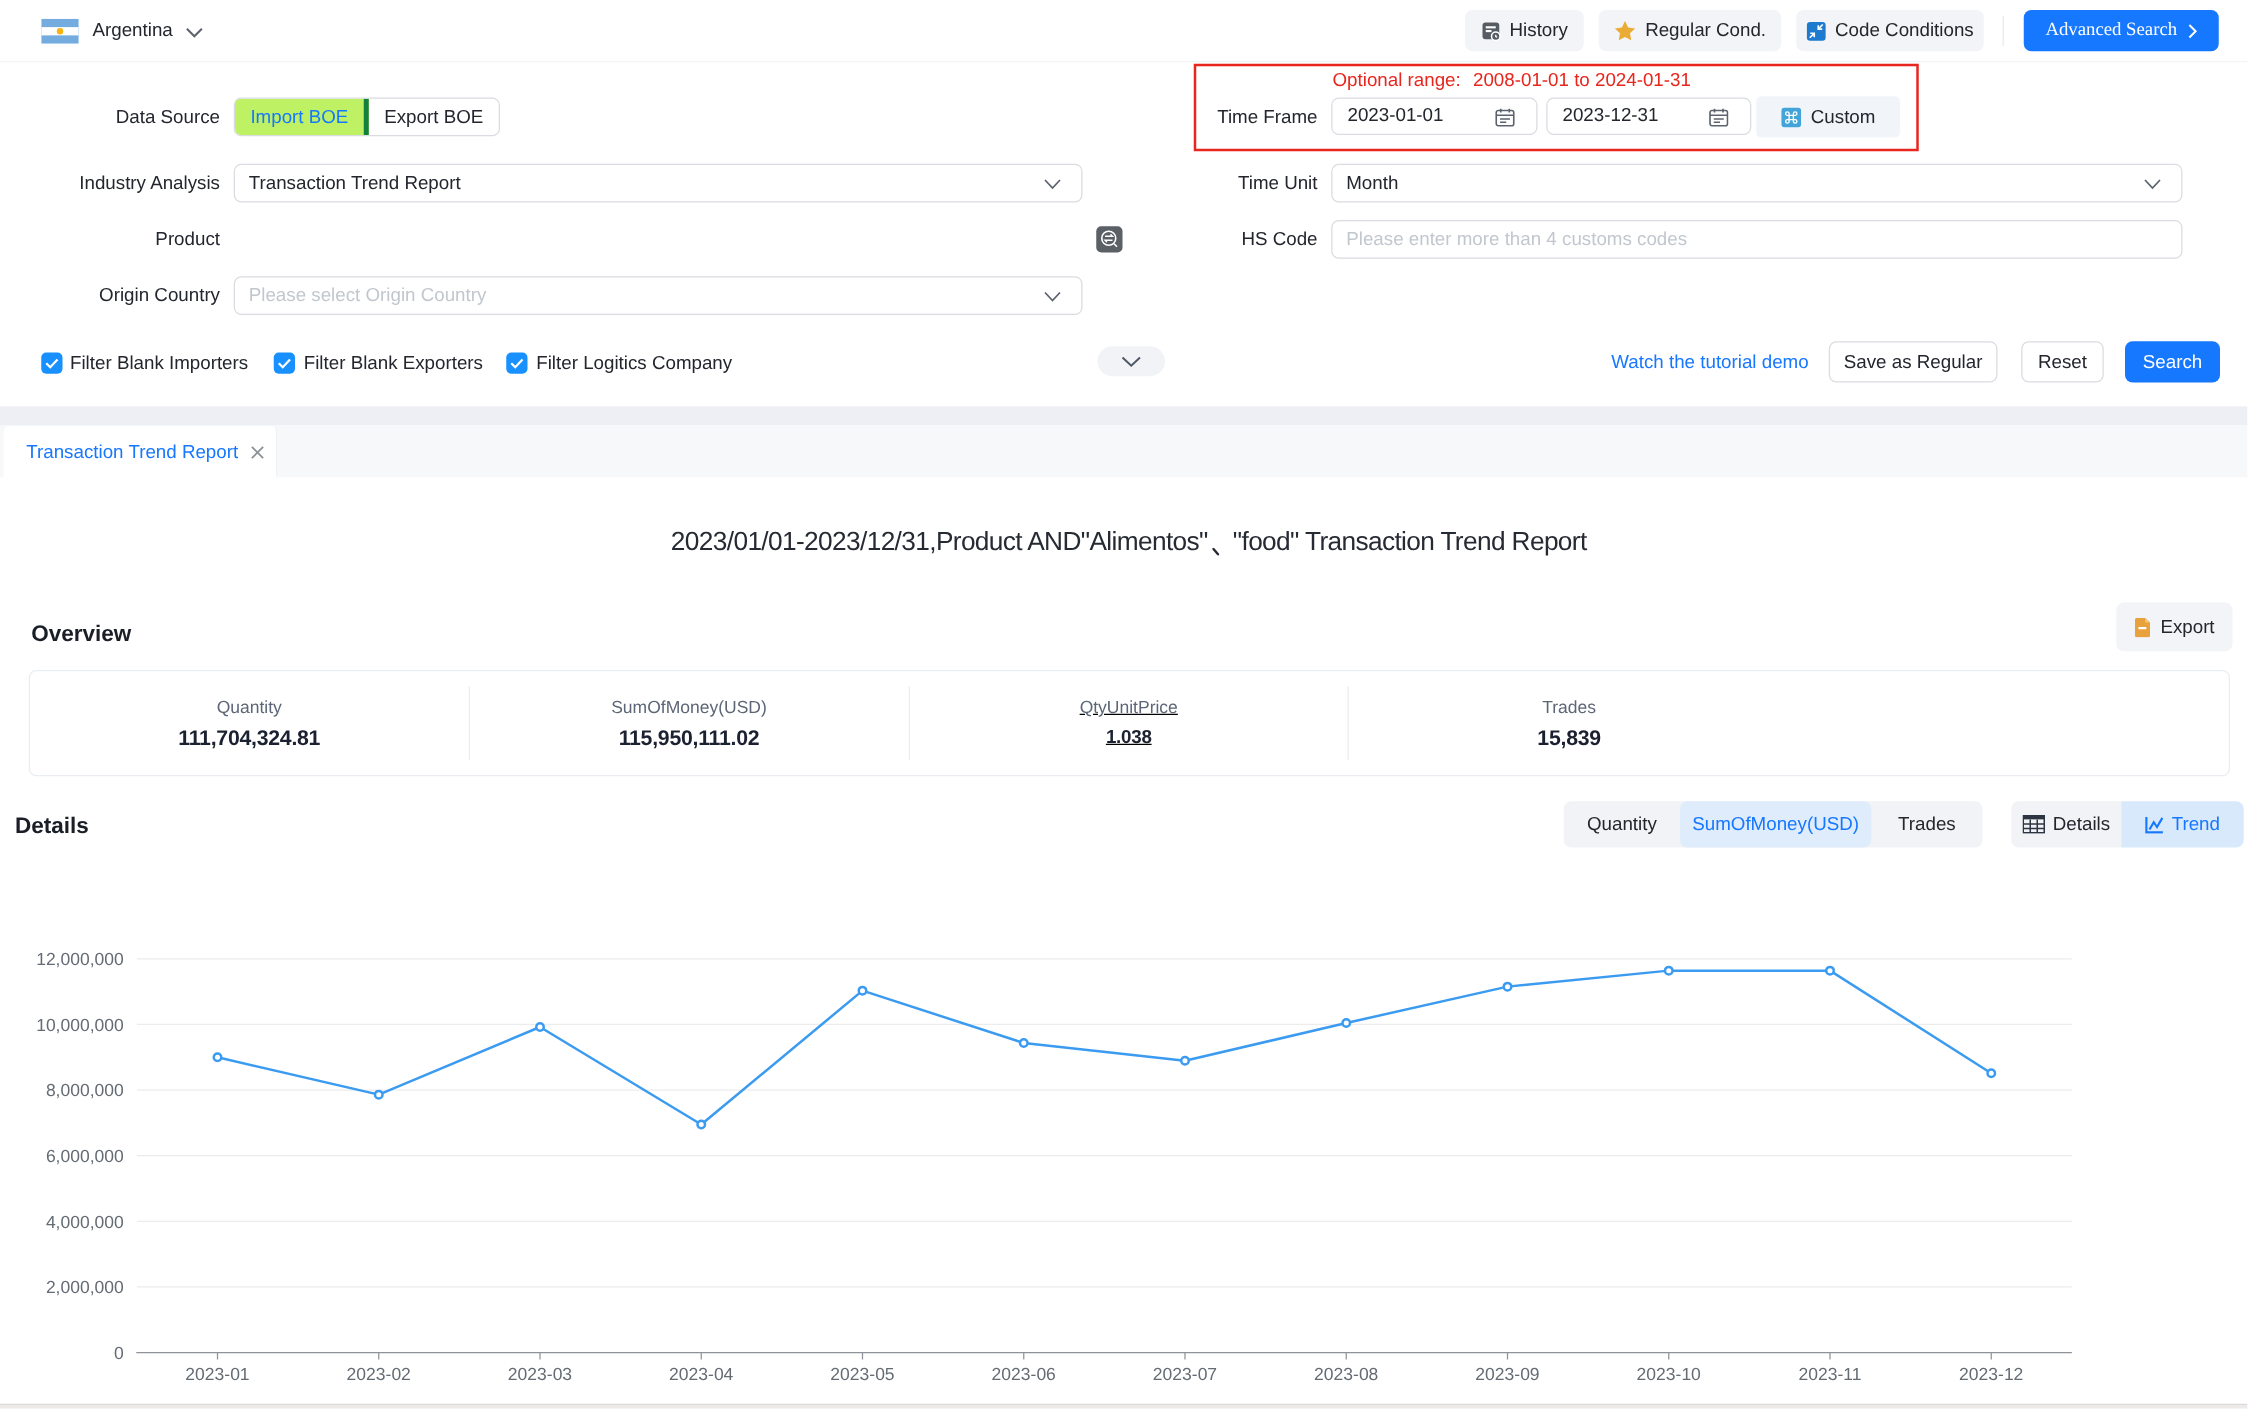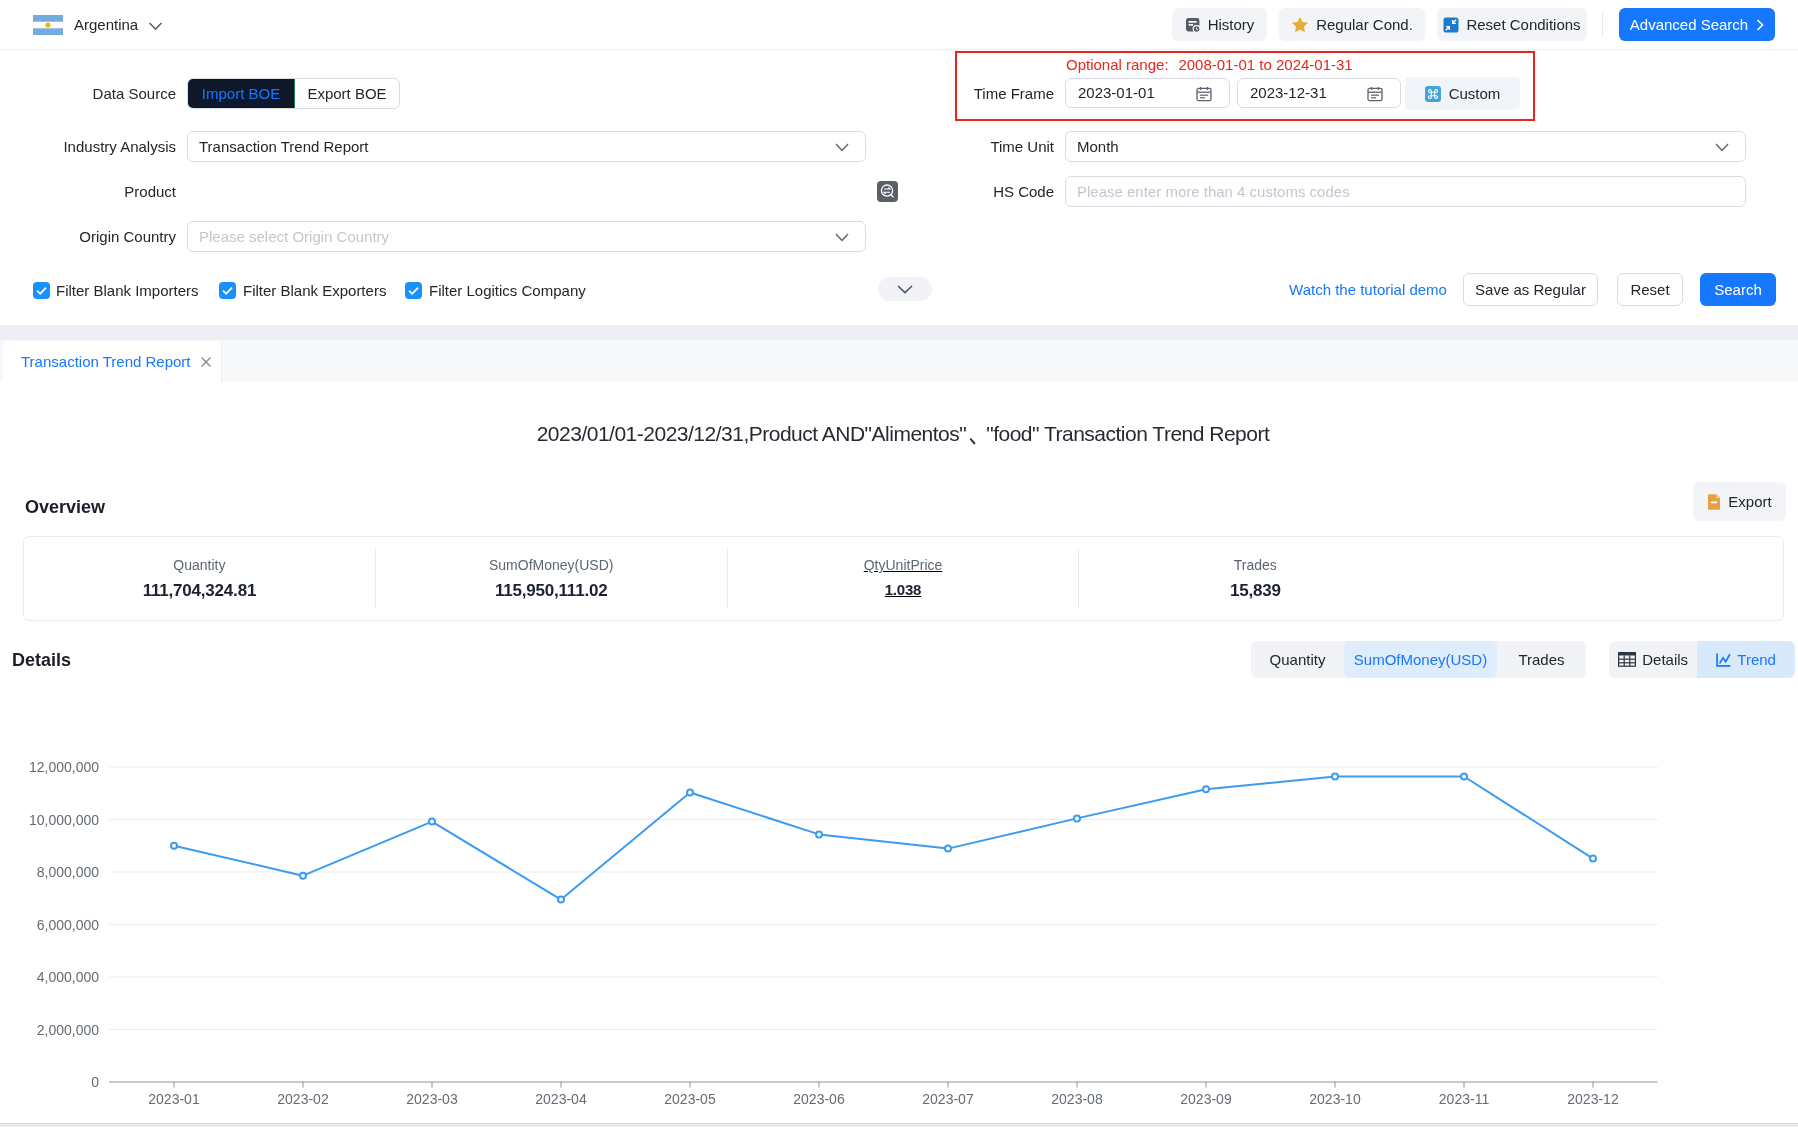--- a/index.html
+++ b/index.html
@@ -48,40 +48,40 @@
         <path d="M9 0.8 L11.5 5.9 L17.1 6.7 L13 10.6 L14 16.2 L9 13.5 L4 16.2 L5 10.6 L0.9 6.7 L6.5 5.9 Z" fill="#e9ac34"></path>
       </svg>
       <span>Regular Cond.</span>
     </div>
     <div class="gbtn" style="left:1437px;top:8px;width:150px;">
       <svg width="16" height="16" viewBox="0 0 16 16">
         <rect x="0.5" y="0.5" width="15" height="15" rx="2.6" fill="#1d7ace"></rect>
         <path d="M13.2 2.6 L9.8 6 M9.6 3.1 L9.6 6.3 L12.8 6.3" fill="none" stroke="#fff" stroke-width="1.3"></path>
         <path d="M2.8 13.2 L6.2 9.8 M3.2 9.6 L6.4 9.6 L6.4 12.8" fill="none" stroke="#fff" stroke-width="1.3" transform="rotate(0)"></path>
       </svg>
-      <span>Reset Conditions</span>
+      <span>Code Conditions</span>
     </div>
     <div class="abs" style="left:1602px;top:13px;width:1px;height:24px;background:#e7e9ec;"></div>
-    <div class="bbtn" style="left:1619px;top:8px;width:156px;gap:8px;">
+    <div class="bbtn" style="left:1619px;top:8px;width:156px;gap:8px;font-family:Liberation Serif, serif;">
       <span>Advanced Search</span>
       <svg width="8" height="12" viewBox="0 0 8 12">
           <polyline points="1.5,1 6.5,6 1.5,11" fill="none" stroke="#fff" stroke-width="1.6"></polyline>
         </svg>
     </div>
   </div>
 
   <div class="abs" style="left:0;top:50px;width:1798px;height:275px;background:#fff;">
 
     <div class="lbl" style="left:0;top:28px;width:176px;">Data Source</div>
     <div class="lbl" style="left:0;top:81px;width:176px;">Industry Analysis</div>
     <div class="lbl" style="left:0;top:126px;width:176px;">Product</div>
     <div class="lbl" style="left:0;top:171px;width:176px;">Origin Country</div>
 
     <div class="abs" style="left:187px;top:28px;height:31px;border:1px solid #d9dce1;border-radius:6px;display:flex;overflow:hidden;background:#fff;">
-      <div style="width:107px;height:29px;line-height:29px;text-align:center;background:#0f172a;color:#1677ff;font-size:15px;border-right:1px solid #15803d;">Import BOE</div>
+      <div style="width:107px;height:29px;line-height:29px;text-align:center;background:#bef264;color:#1677ff;font-size:15px;border-right:4px solid #15803d;">Import BOE</div>
       <div style="width:104px;height:29px;line-height:29px;text-align:center;color:#23262d;font-size:15px;">Export BOE</div>
     </div>
 
     <div class="inp" style="left:187px;top:81px;width:679px;">Transaction Trend Report
       <svg class="abs" style="right:16px;top:11px;" width="14" height="9" viewBox="0 0 14 9">
           <polyline points="1,1 7,7.4 13,1" fill="none" stroke="#5c636e" stroke-width="1.4"></polyline>
         </svg>
     </div>
 
 

